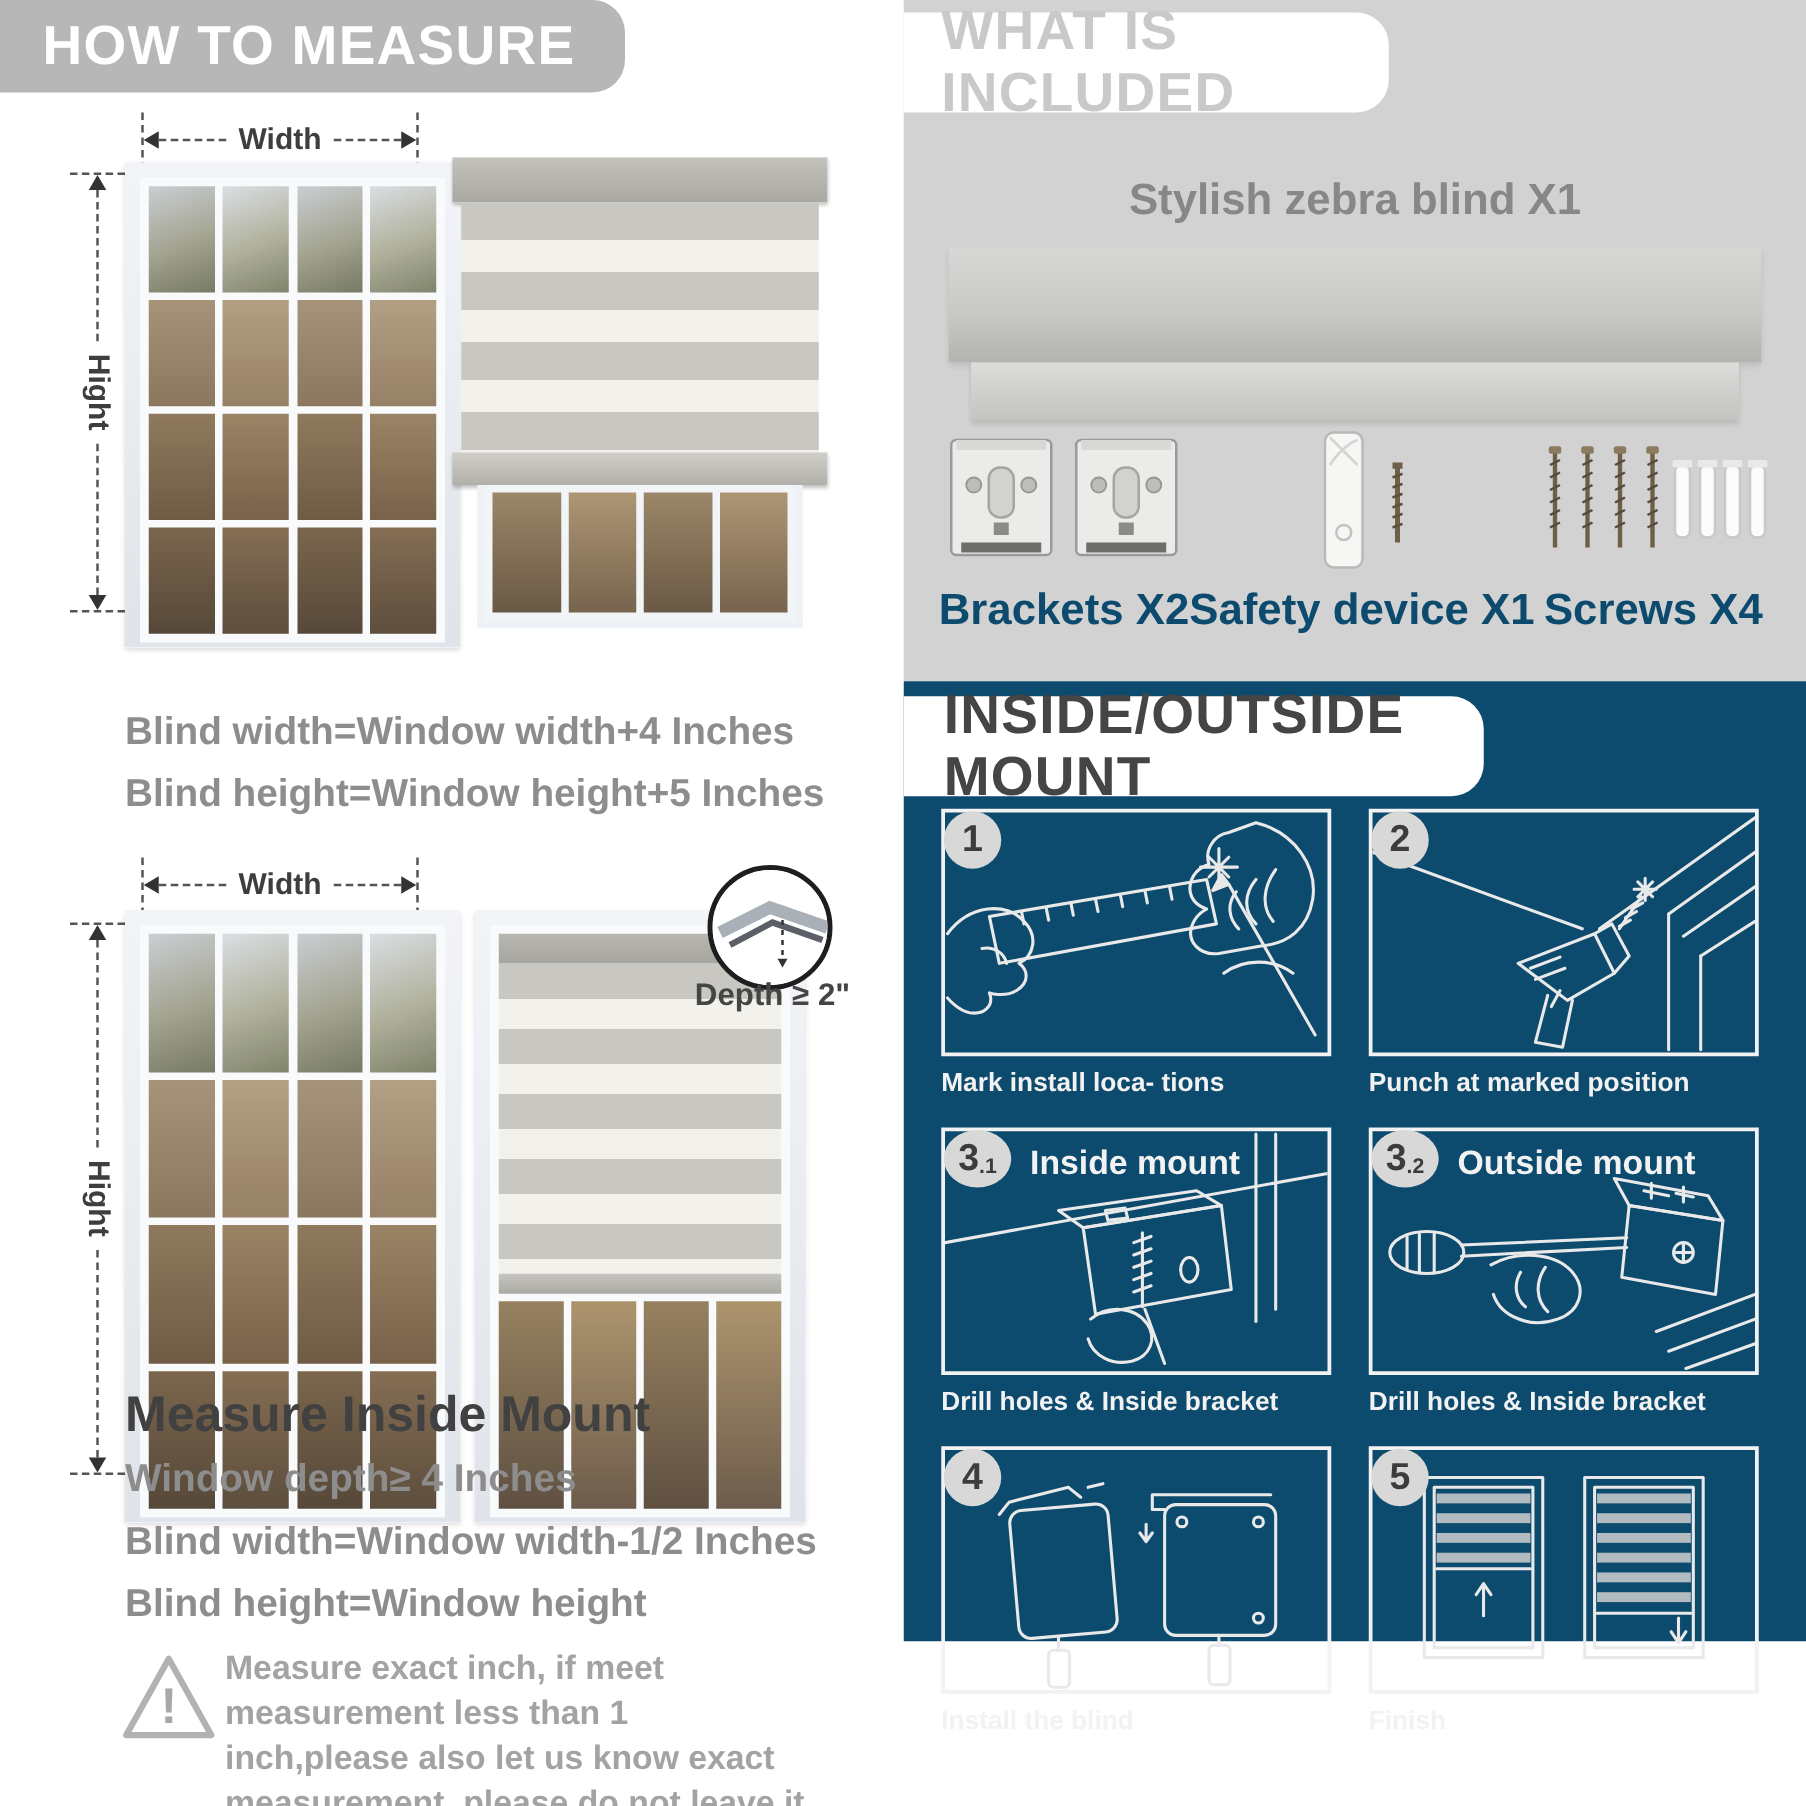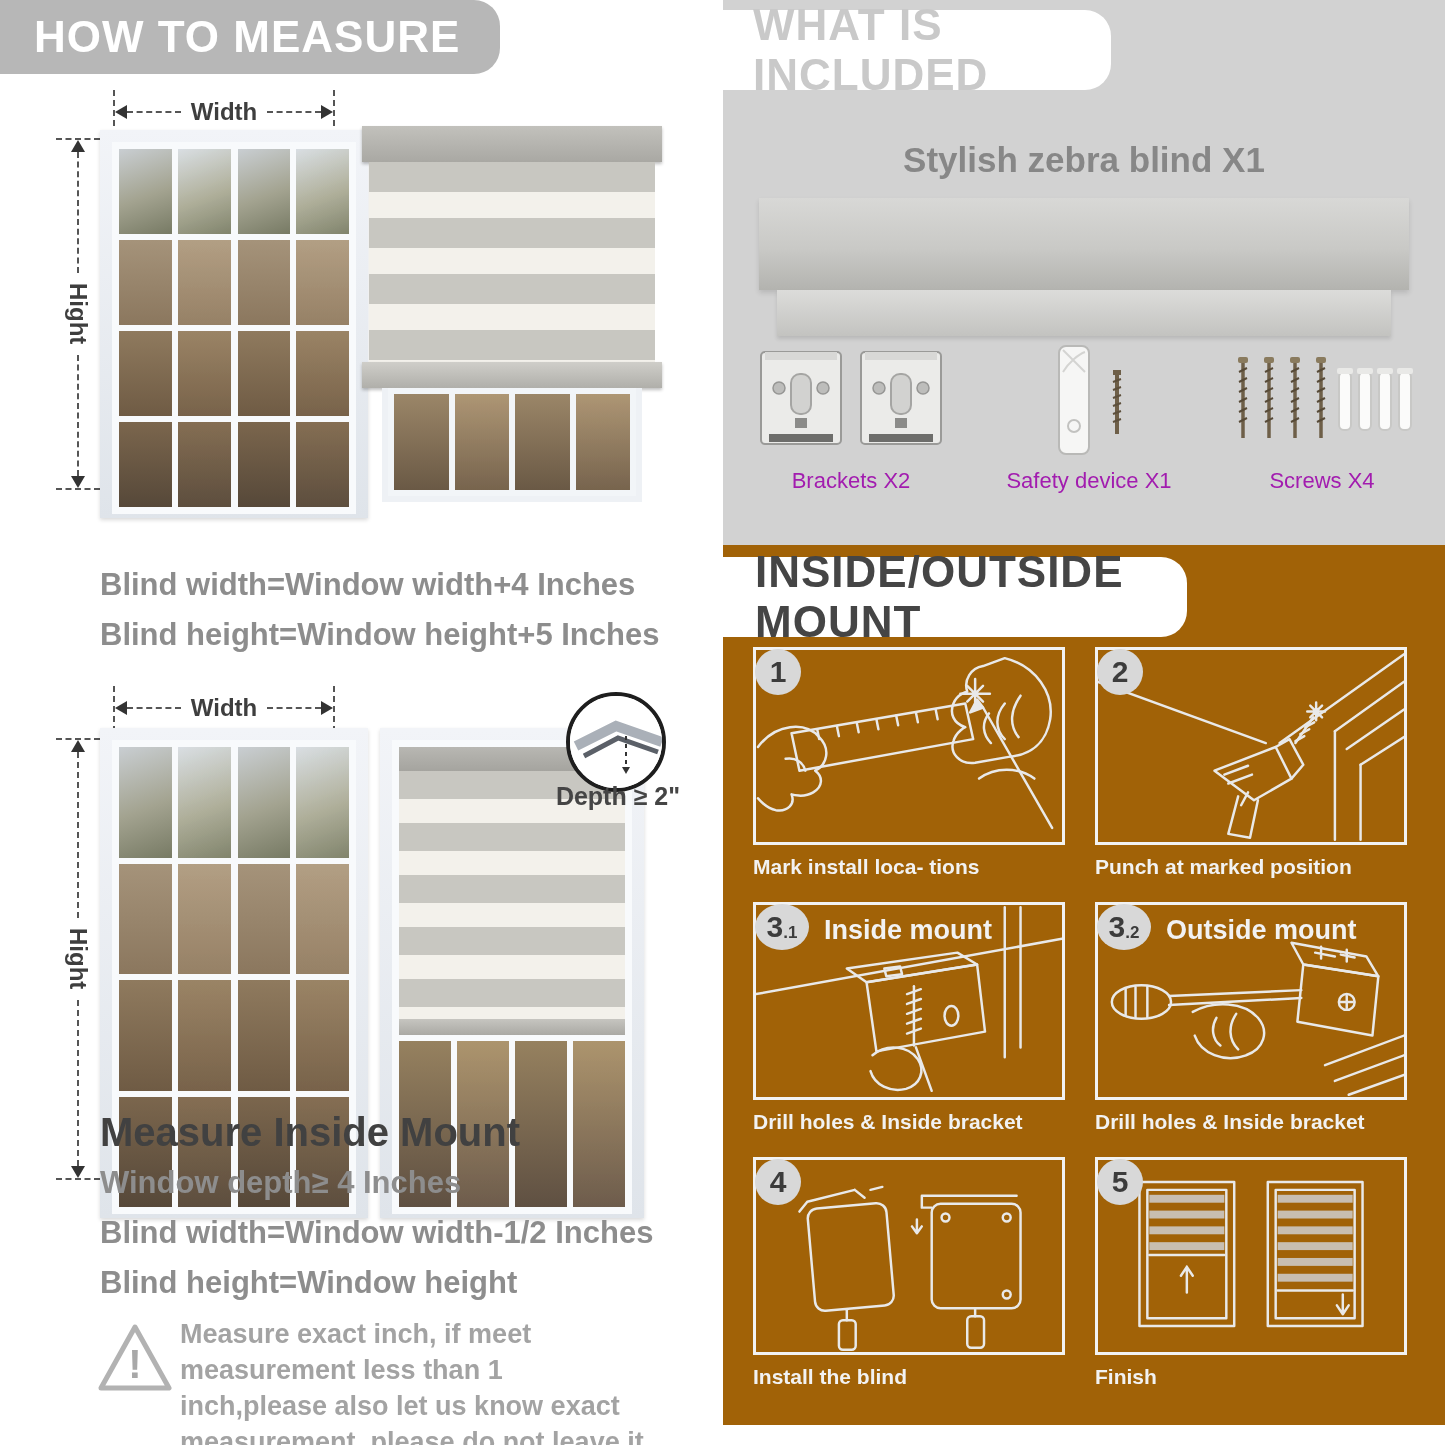--- a/index.html
+++ b/index.html
@@ -80,24 +80,24 @@
   .included-panel{position:absolute;left:723px;top:0;width:722px;height:545px;background:#d2d2d2;}
   .product-label{position:absolute;left:0;top:140px;width:100%;text-align:center;
                  font-size:35px;font-weight:bold;color:#878787;}
   .bar1{position:absolute;left:36px;top:198px;width:650px;height:92px;
         background:linear-gradient(#d8d8d6 0%,#c9c9c6 55%,#b3b3af 100%);box-shadow:0 3px 5px rgba(0,0,0,.12);}
   .bar2{position:absolute;left:54px;top:290px;width:614px;height:46px;
         background:linear-gradient(#dcdcda,#c3c3c0);box-shadow:0 3px 4px rgba(0,0,0,.12);}
   .items-row{position:absolute;left:28px;top:342px;width:666px;display:flex;justify-content:space-between;}
   .item{display:flex;flex-direction:column;align-items:center;}
   .item .art{height:118px;display:flex;align-items:center;justify-content:center;}
-  .item .ilabel{margin-top:8px;font-size:22px;font-weight:normal;color:#a21caf;white-space:nowrap;}
-
-  
-  .mount-panel{position:absolute;left:723px;top:545px;width:722px;height:880px;background:#a16207;}
+  .item .ilabel{margin-top:8px;font-size:35px;font-weight:bold;color:#0c4a6e;white-space:nowrap;}
+
+  
+  .mount-panel{position:absolute;left:723px;top:545px;width:722px;height:768px;background:#0c4a6e;}
   .step{position:absolute;width:312px;}
   .sp{position:relative;height:192px;border:3px solid #f2f2f2;}
   .sp svg{display:block;width:100%;height:100%;}
   .badge{position:absolute;top:-1px;left:-1px;width:46px;height:46px;border-radius:50%;
          background:#d8d8d8;color:#3c3c3c;display:flex;align-items:center;justify-content:center;
          font-weight:bold;font-size:30px;}
   .badge .sub{font-size:17px;margin-top:12px;font-weight:bold;}
   .sp-title{position:absolute;left:60px;top:10px;color:#f2f2f2;font-size:27px;font-weight:bold;}
   .cap{margin-top:10px;color:#f2f2f2;font-size:21px;font-weight:bold;}
 

